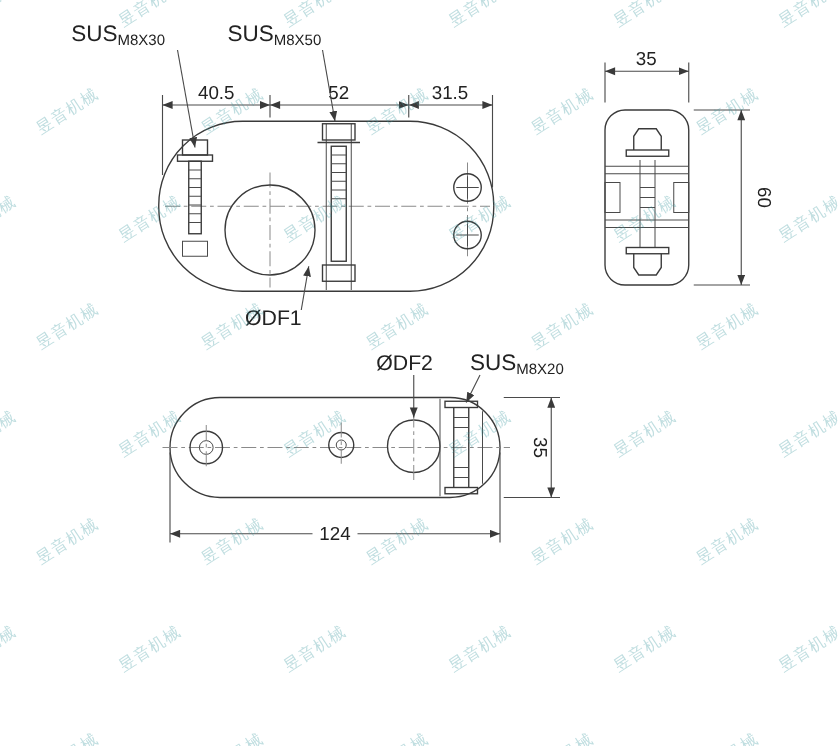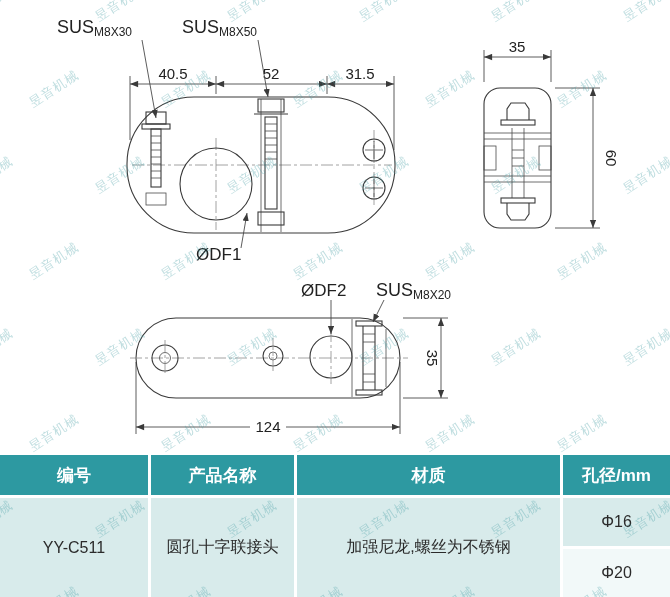--- a/index.html
+++ b/index.html
@@ -211,32 +211,20 @@
         <line x1="286" y1="427" x2="400" y2="427" class="dim" marker-end="url(#ae)"></line>
         <text class="dtxt" x="268" y="432" text-anchor="middle">124</text>
         <line x1="403" y1="318" x2="448" y2="318" class="dim"></line>
         <line x1="403" y1="398" x2="448" y2="398" class="dim"></line>
         <line x1="441" y1="318" x2="441" y2="398" class="dim" marker-start="url(#as)" marker-end="url(#ae)"></line>
         <text class="dtxt" x="427" y="358" text-anchor="middle" transform="rotate(90 427 358)">35</text>
       </g>
     </g>
   </svg>
 
-  <div class="spec-table">
-    <div class="th h1">编号</div>
-    <div class="th h2">产品名称</div>
-    <div class="th h3">材质</div>
-    <div class="th h4">孔径/mm</div>
-
-    <div class="td b1">YY-C511</div>
-    <div class="td b2">圆孔十字联接头</div>
-    <div class="td b3">加强尼龙,螺丝为不锈钢</div>
-    <div class="td d1">Φ16</div>
-    <div class="td d2 alt">Φ20</div>
-  </div>
 
   <div id="watermarks" class="wm-layer">
       <span class="wm" style="left: -40px; top: -6px;">昱音机械</span>
       <span class="wm" style="left: 92px; top: -6px;">昱音机械</span>
       <span class="wm" style="left: 224px; top: -6px;">昱音机械</span>
       <span class="wm" style="left: 356px; top: -6px;">昱音机械</span>
       <span class="wm" style="left: 488px; top: -6px;">昱音机械</span>
       <span class="wm" style="left: 620px; top: -6px;">昱音机械</span>
       <span class="wm" style="left: 26px; top: 80px;">昱音机械</span>
       <span class="wm" style="left: 158px; top: 80px;">昱音机械</span>

